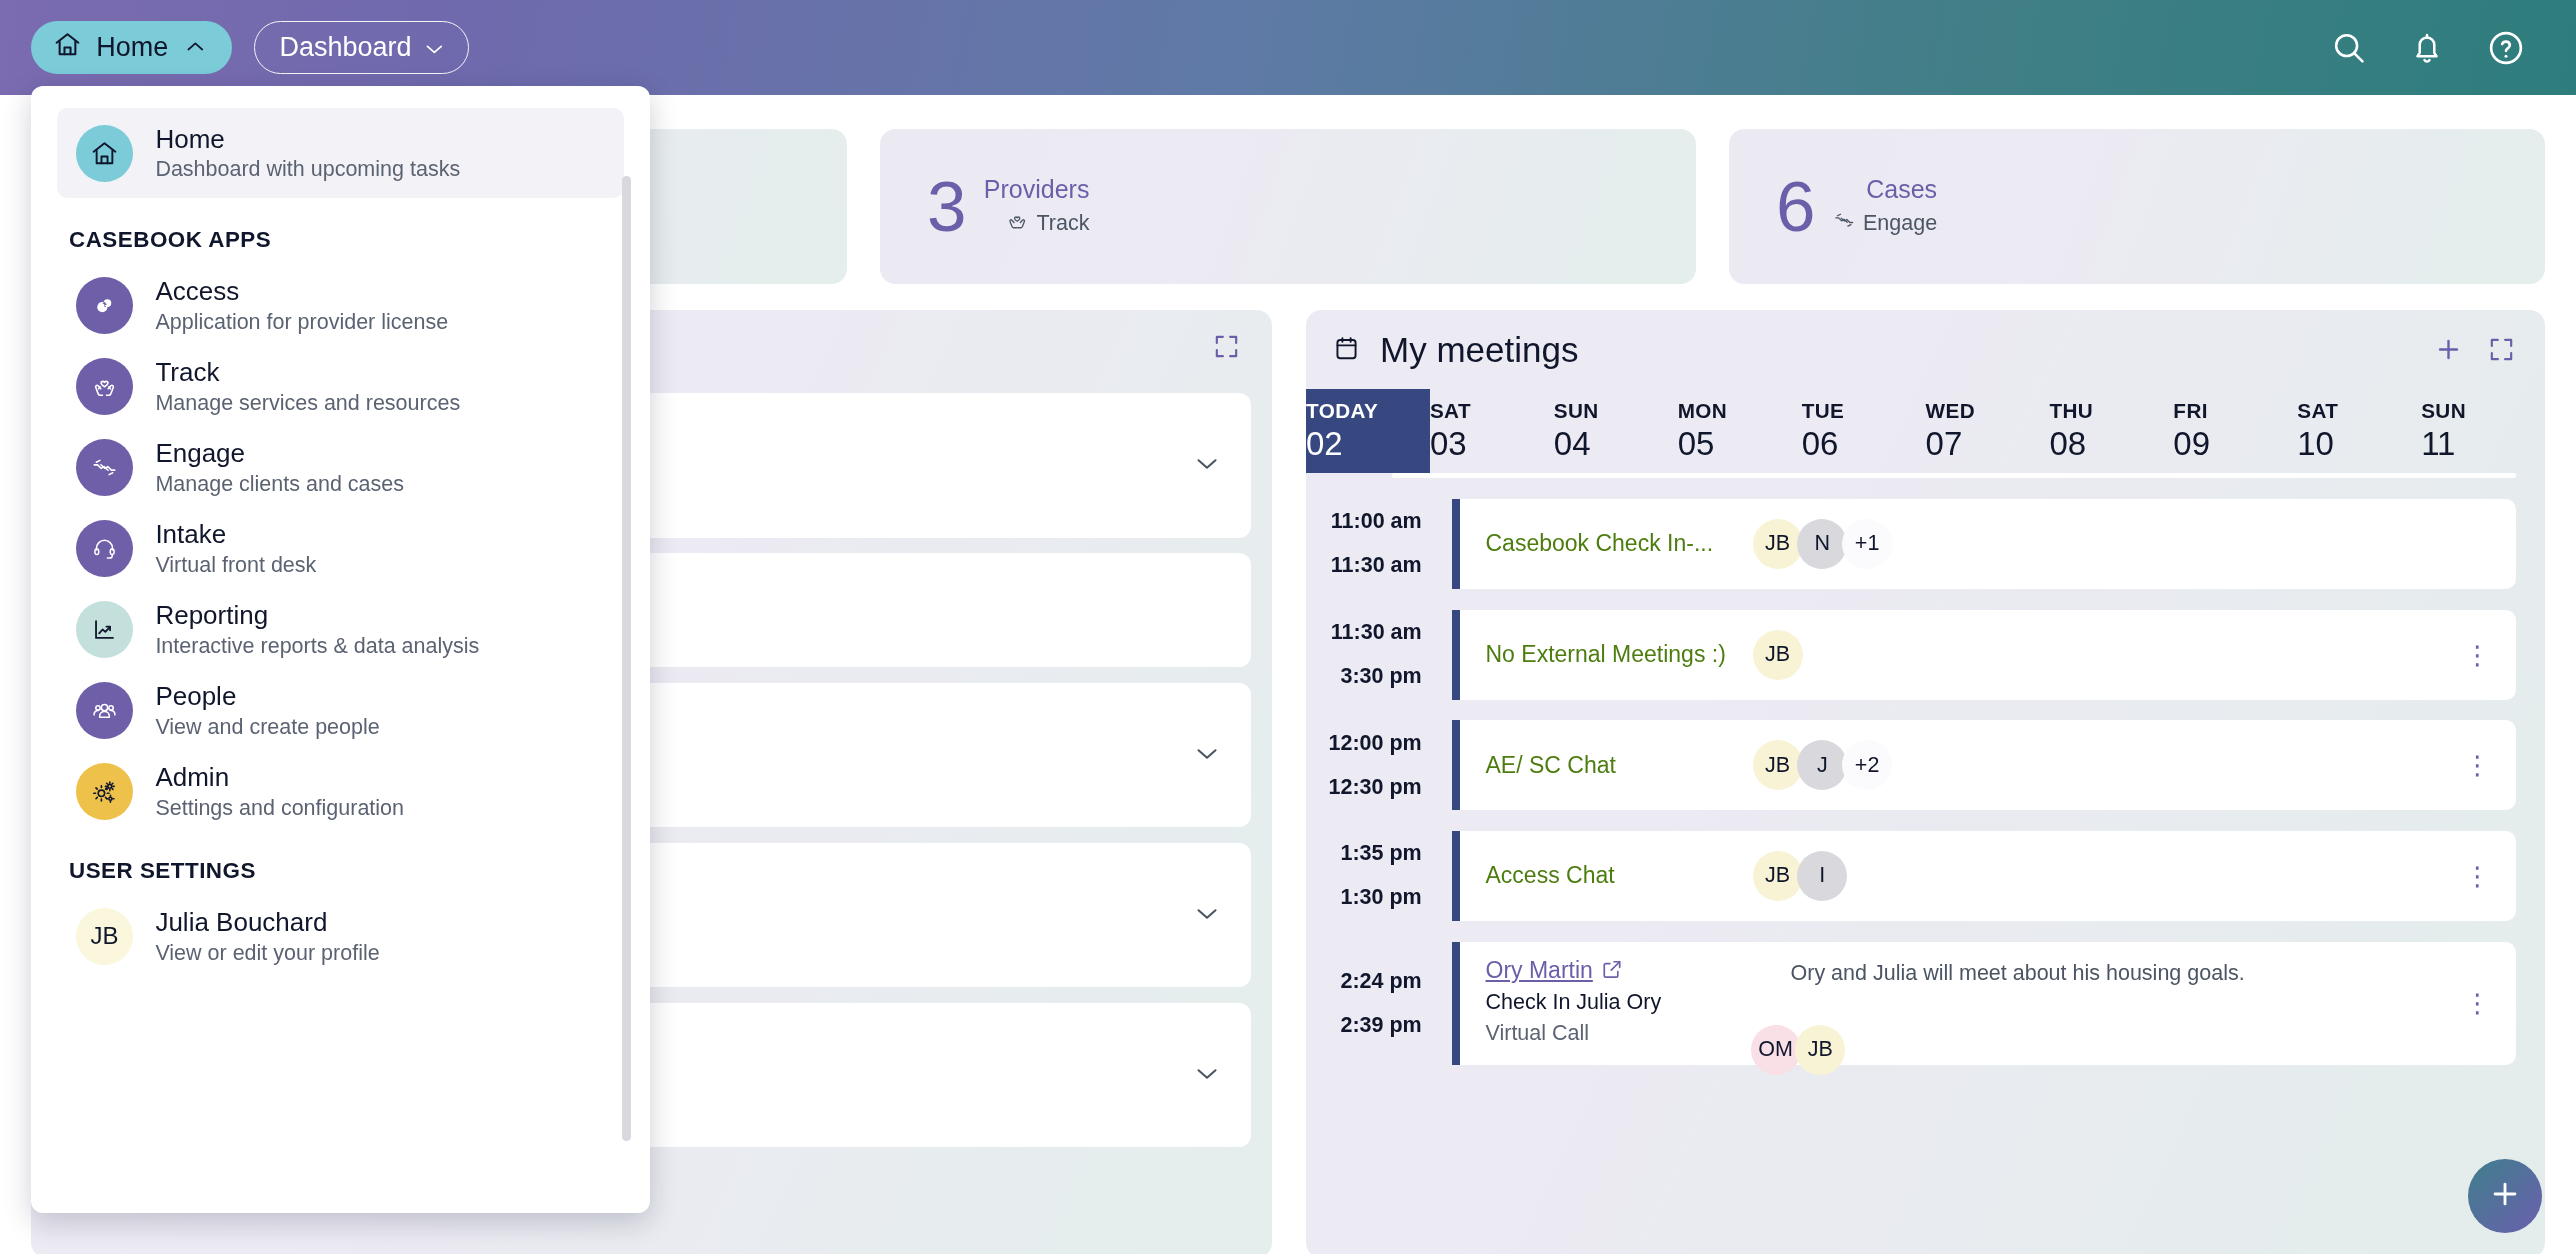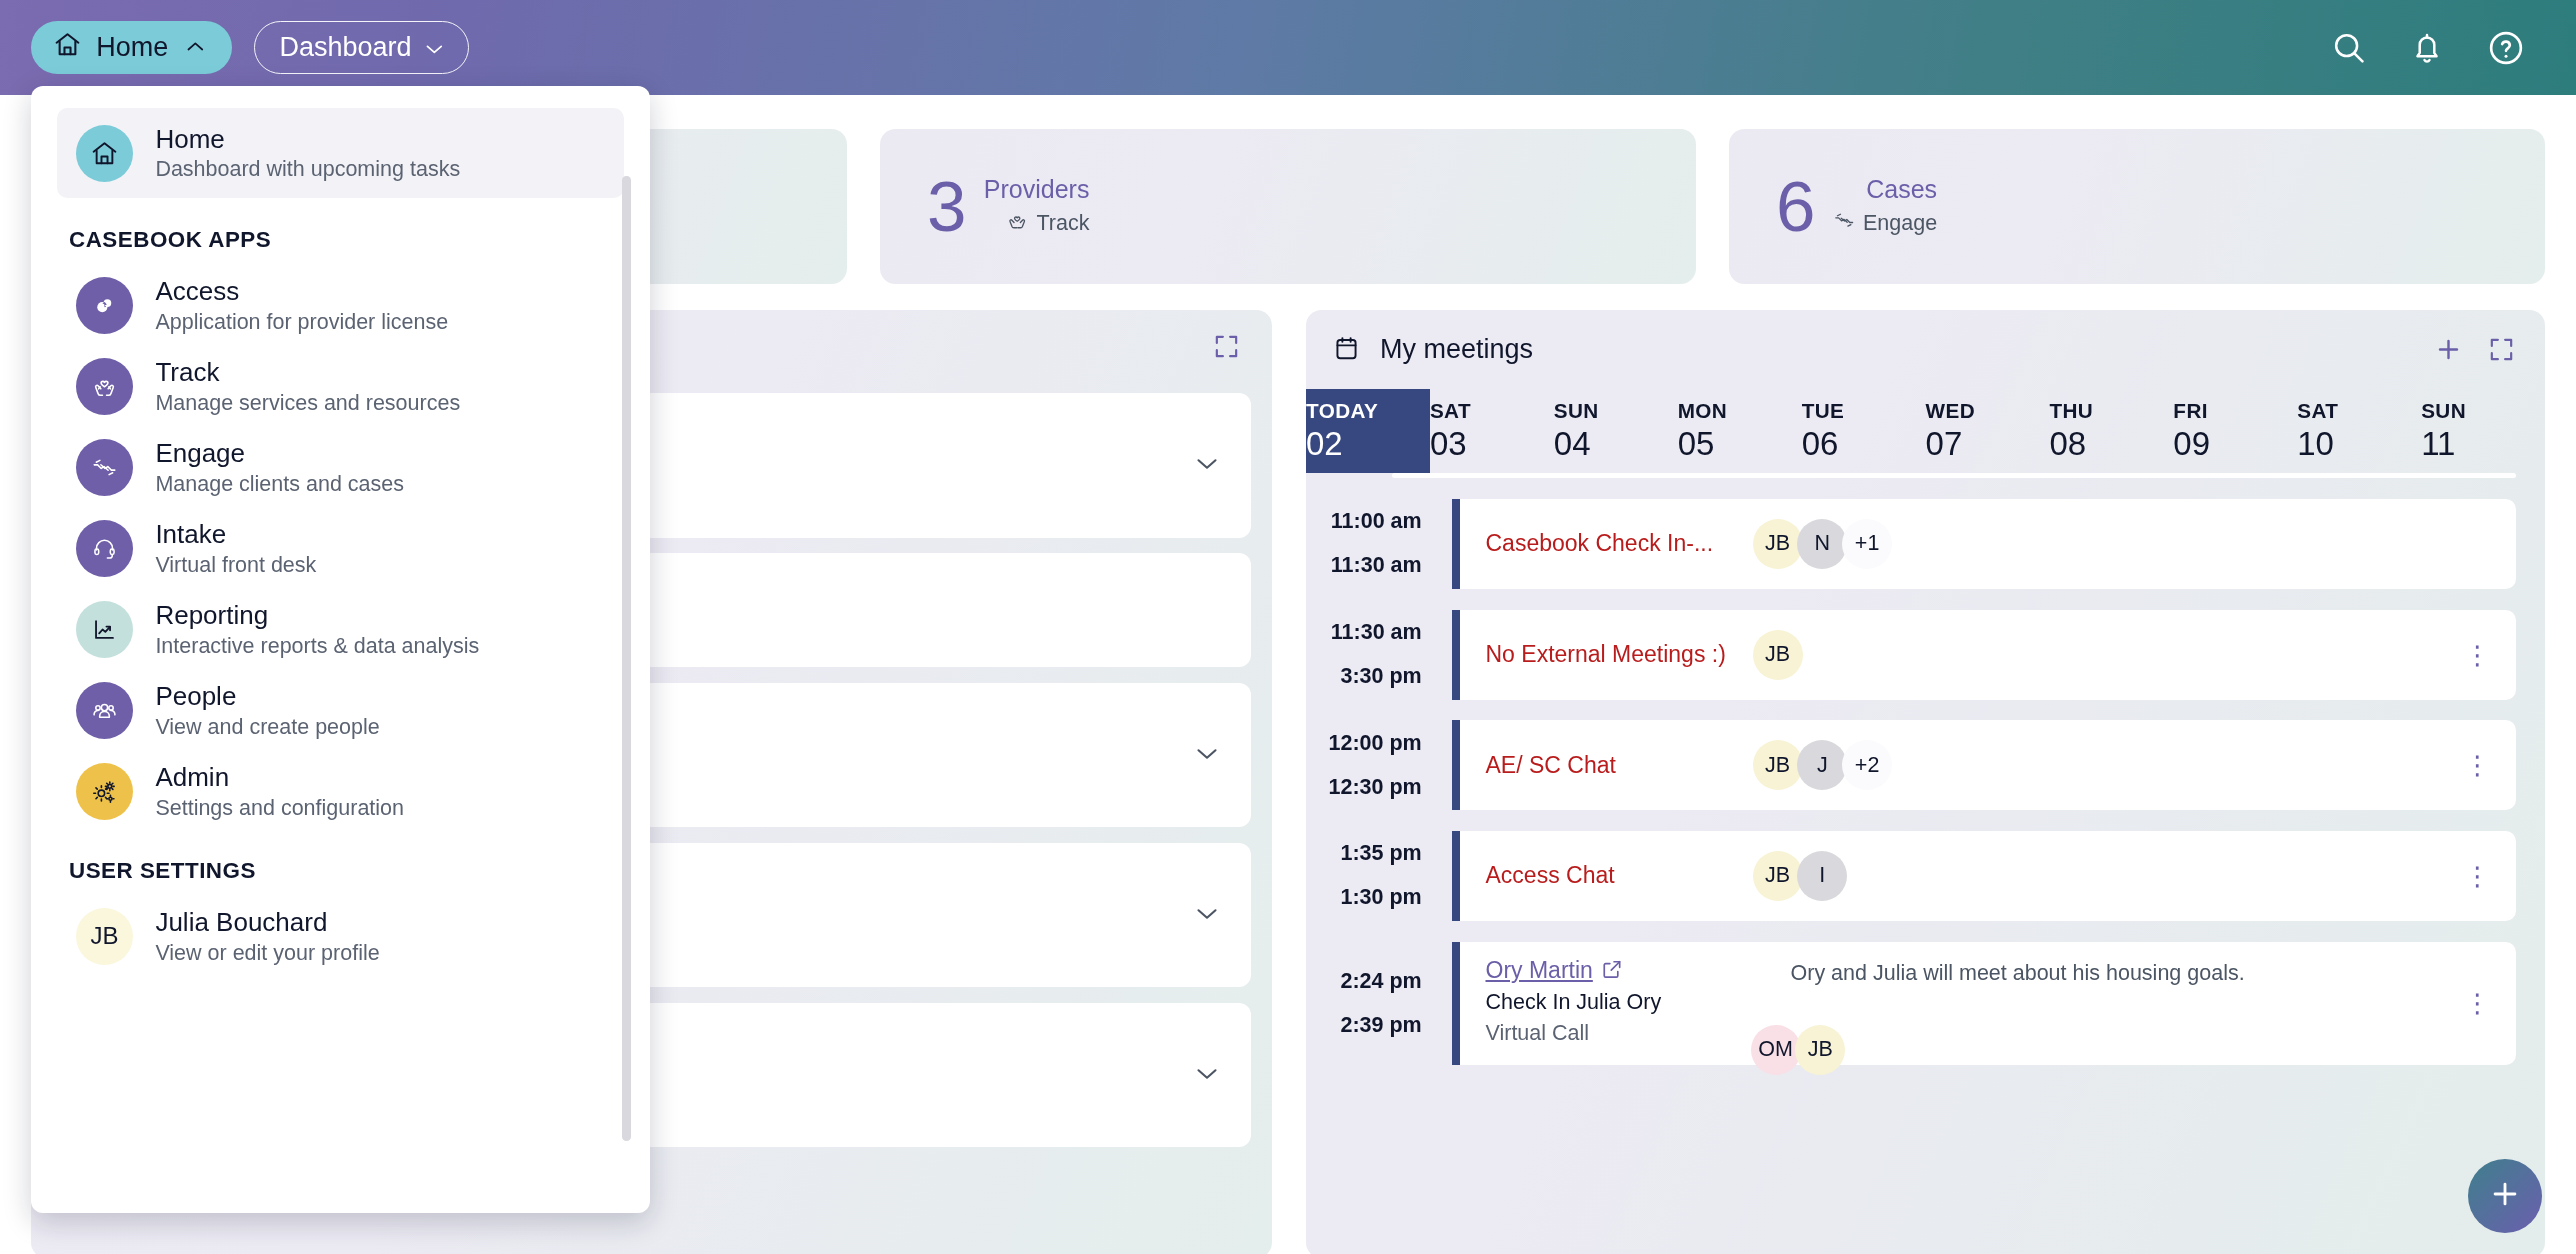--- a/index.html
+++ b/index.html
@@ -122,21 +122,21 @@
     position: absolute; top: 215px; left: 1306px;
     width: 1239px; height: 948px;
     background: linear-gradient(115deg,#eceaf3 0%, #eceaf3 35%, #e3edeb 100%);
     border-radius: 15.5px;
     overflow: hidden;
   }
   .meet-head {
     height: 79px; display: flex; align-items: center;
     padding: 0 29px 0 26px; gap: 19px;
   }
-  .meet-title { font-size: 27px; color: #10162b; }
+  .meet-title { font-size: 35px; color: #10162b; }
   .meet-head-actions { margin-left: auto; display: flex; align-items: center; gap: 24px; }
 
   .days-row { display: flex; align-items: stretch; height: 84px; }
   .day {
     flex: 1; display: flex; flex-direction: column;
     align-items: flex-start; justify-content: center; gap: 1.7px;
     color: #10162b; cursor: pointer;
   }
   .day.today { background: #37477f; color: #ffffff; }
   .day .dow { font-size: 20.7px; font-weight: bold; letter-spacing: 0.4px; }
@@ -155,21 +155,21 @@
     padding-right: 13.8px;
     font-size: 21.5px; color: #10162b; font-weight: bold;
   }
   .meet-card {
     flex: 1; background: #ffffff; border-left: 8.6px solid #37477f;
     border-radius: 0 10.3px 10.3px 0;
     display: flex; align-items: center;
     padding: 19px 22.4px 19px 26px;
     position: relative; min-height: 90px;
   }
-  .meet-card .mtitle { font-size: 23px; color: #b91c1c; width: 267px; }
+  .meet-card .mtitle { font-size: 23px; color: #4d7c0f; width: 267px; }
   .avatars { display: flex; align-items: center; }
   .avatar {
     width: 50px; height: 50px; border-radius: 50%;
     display: flex; align-items: center; justify-content: center;
     font-size: 21.5px; color: #10162b; margin-left: -5.2px;
   }
   .avatar:first-child { margin-left: 0; }
   .kebab {
     position: absolute; right: 24px; top: 50%; transform: translateY(-50%);
     color: #6a5fa8; font-size: 26px; letter-spacing: 1.7px; cursor: pointer;

